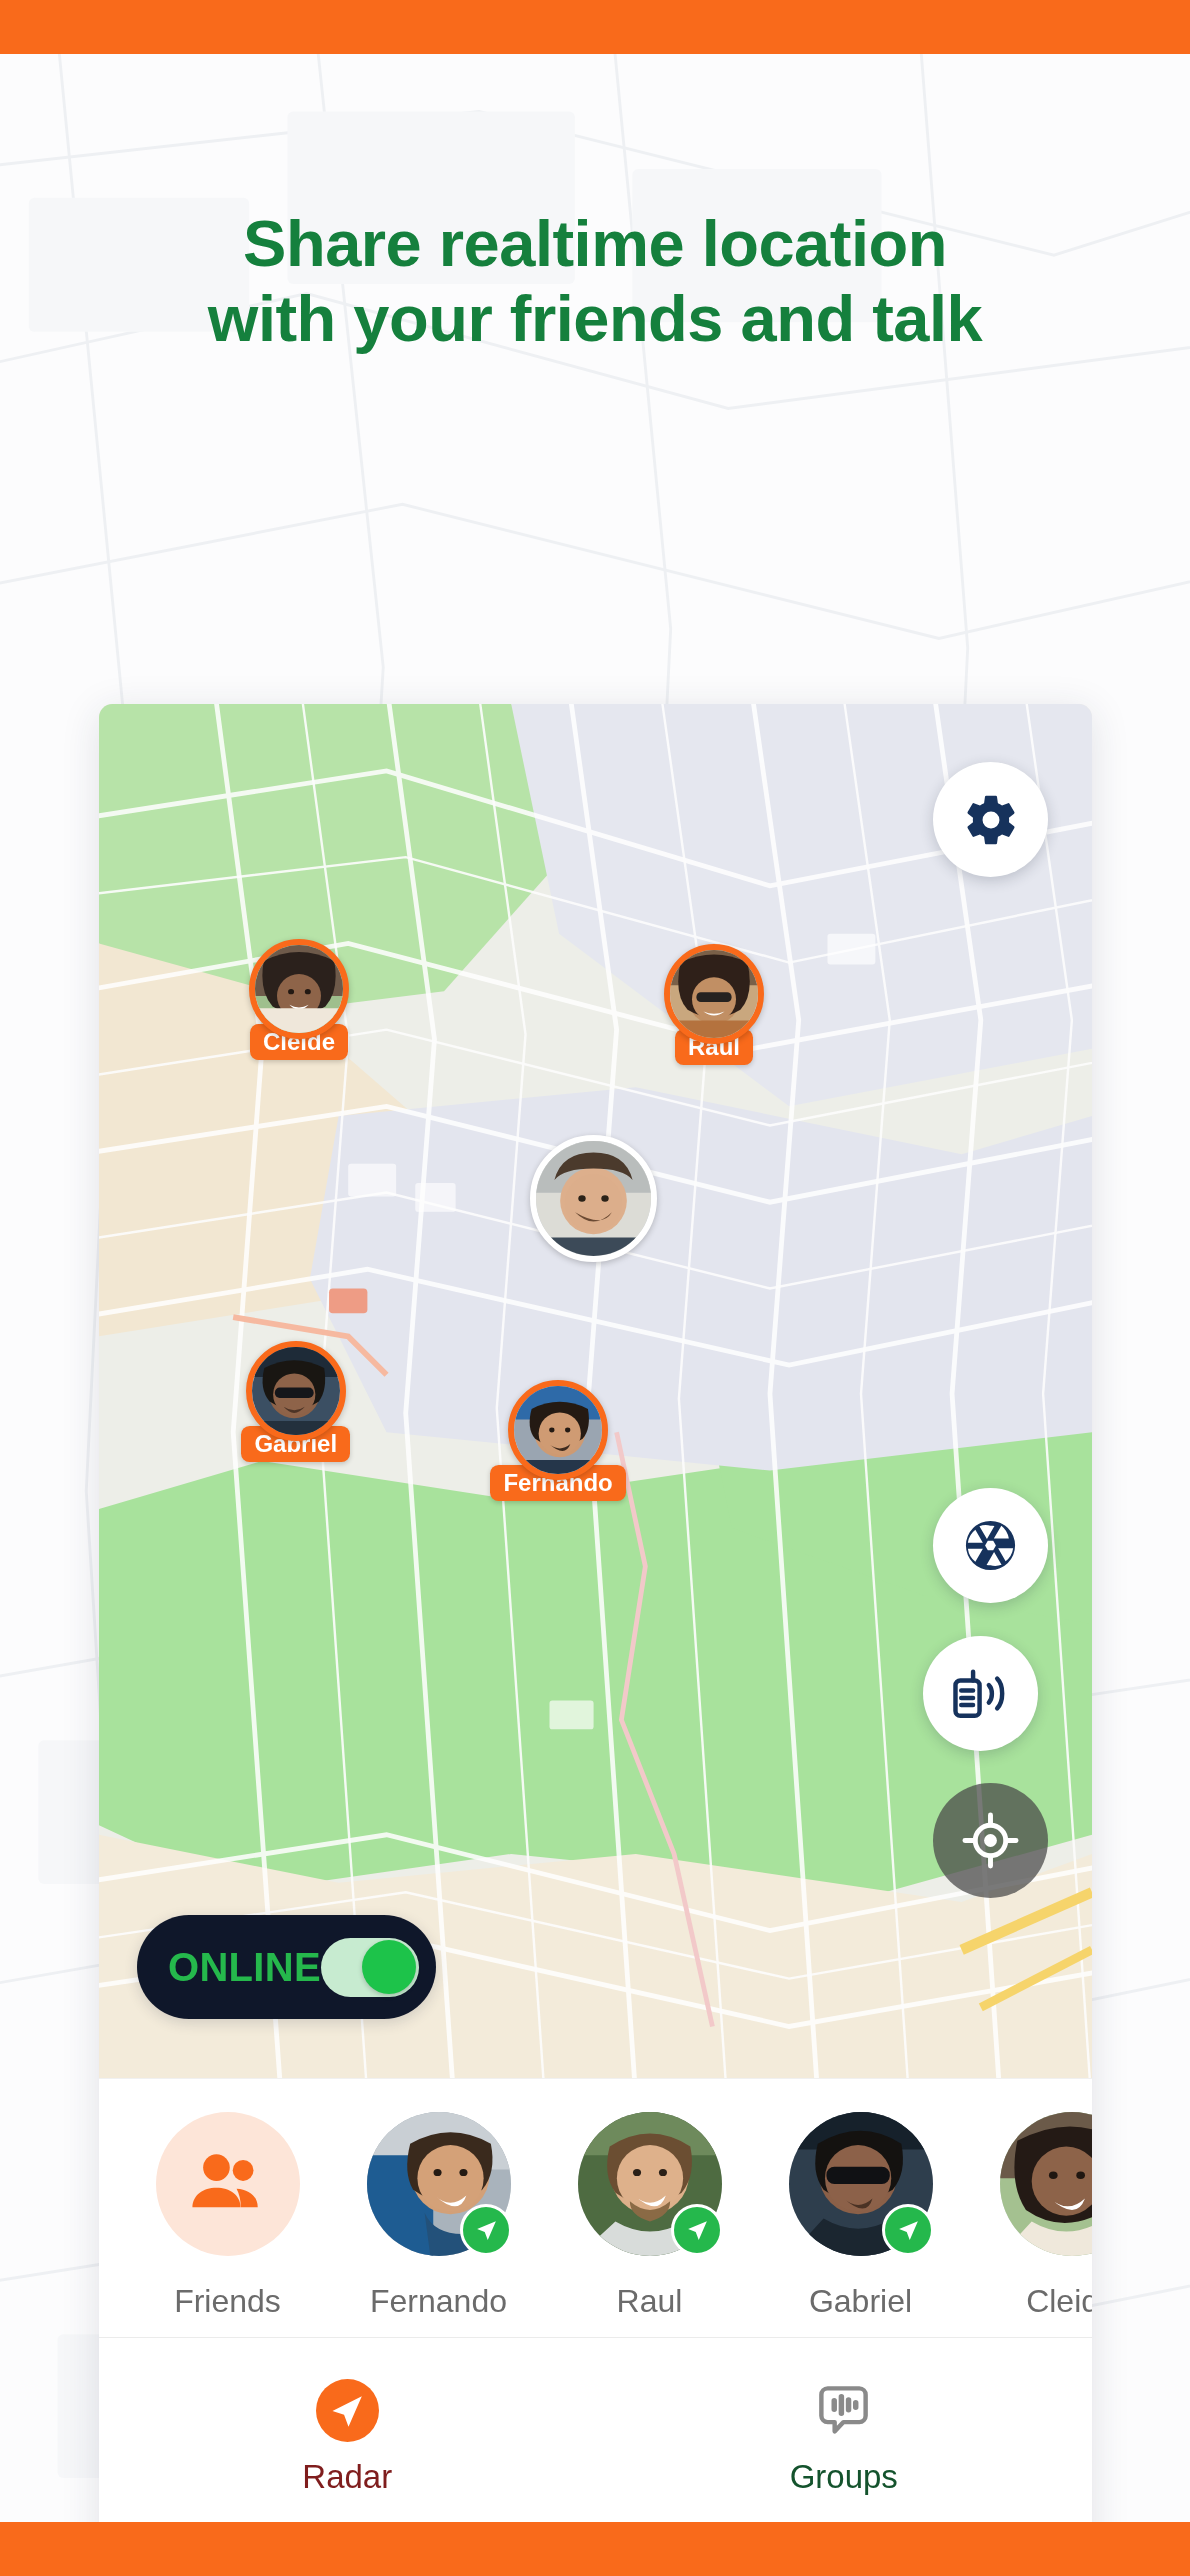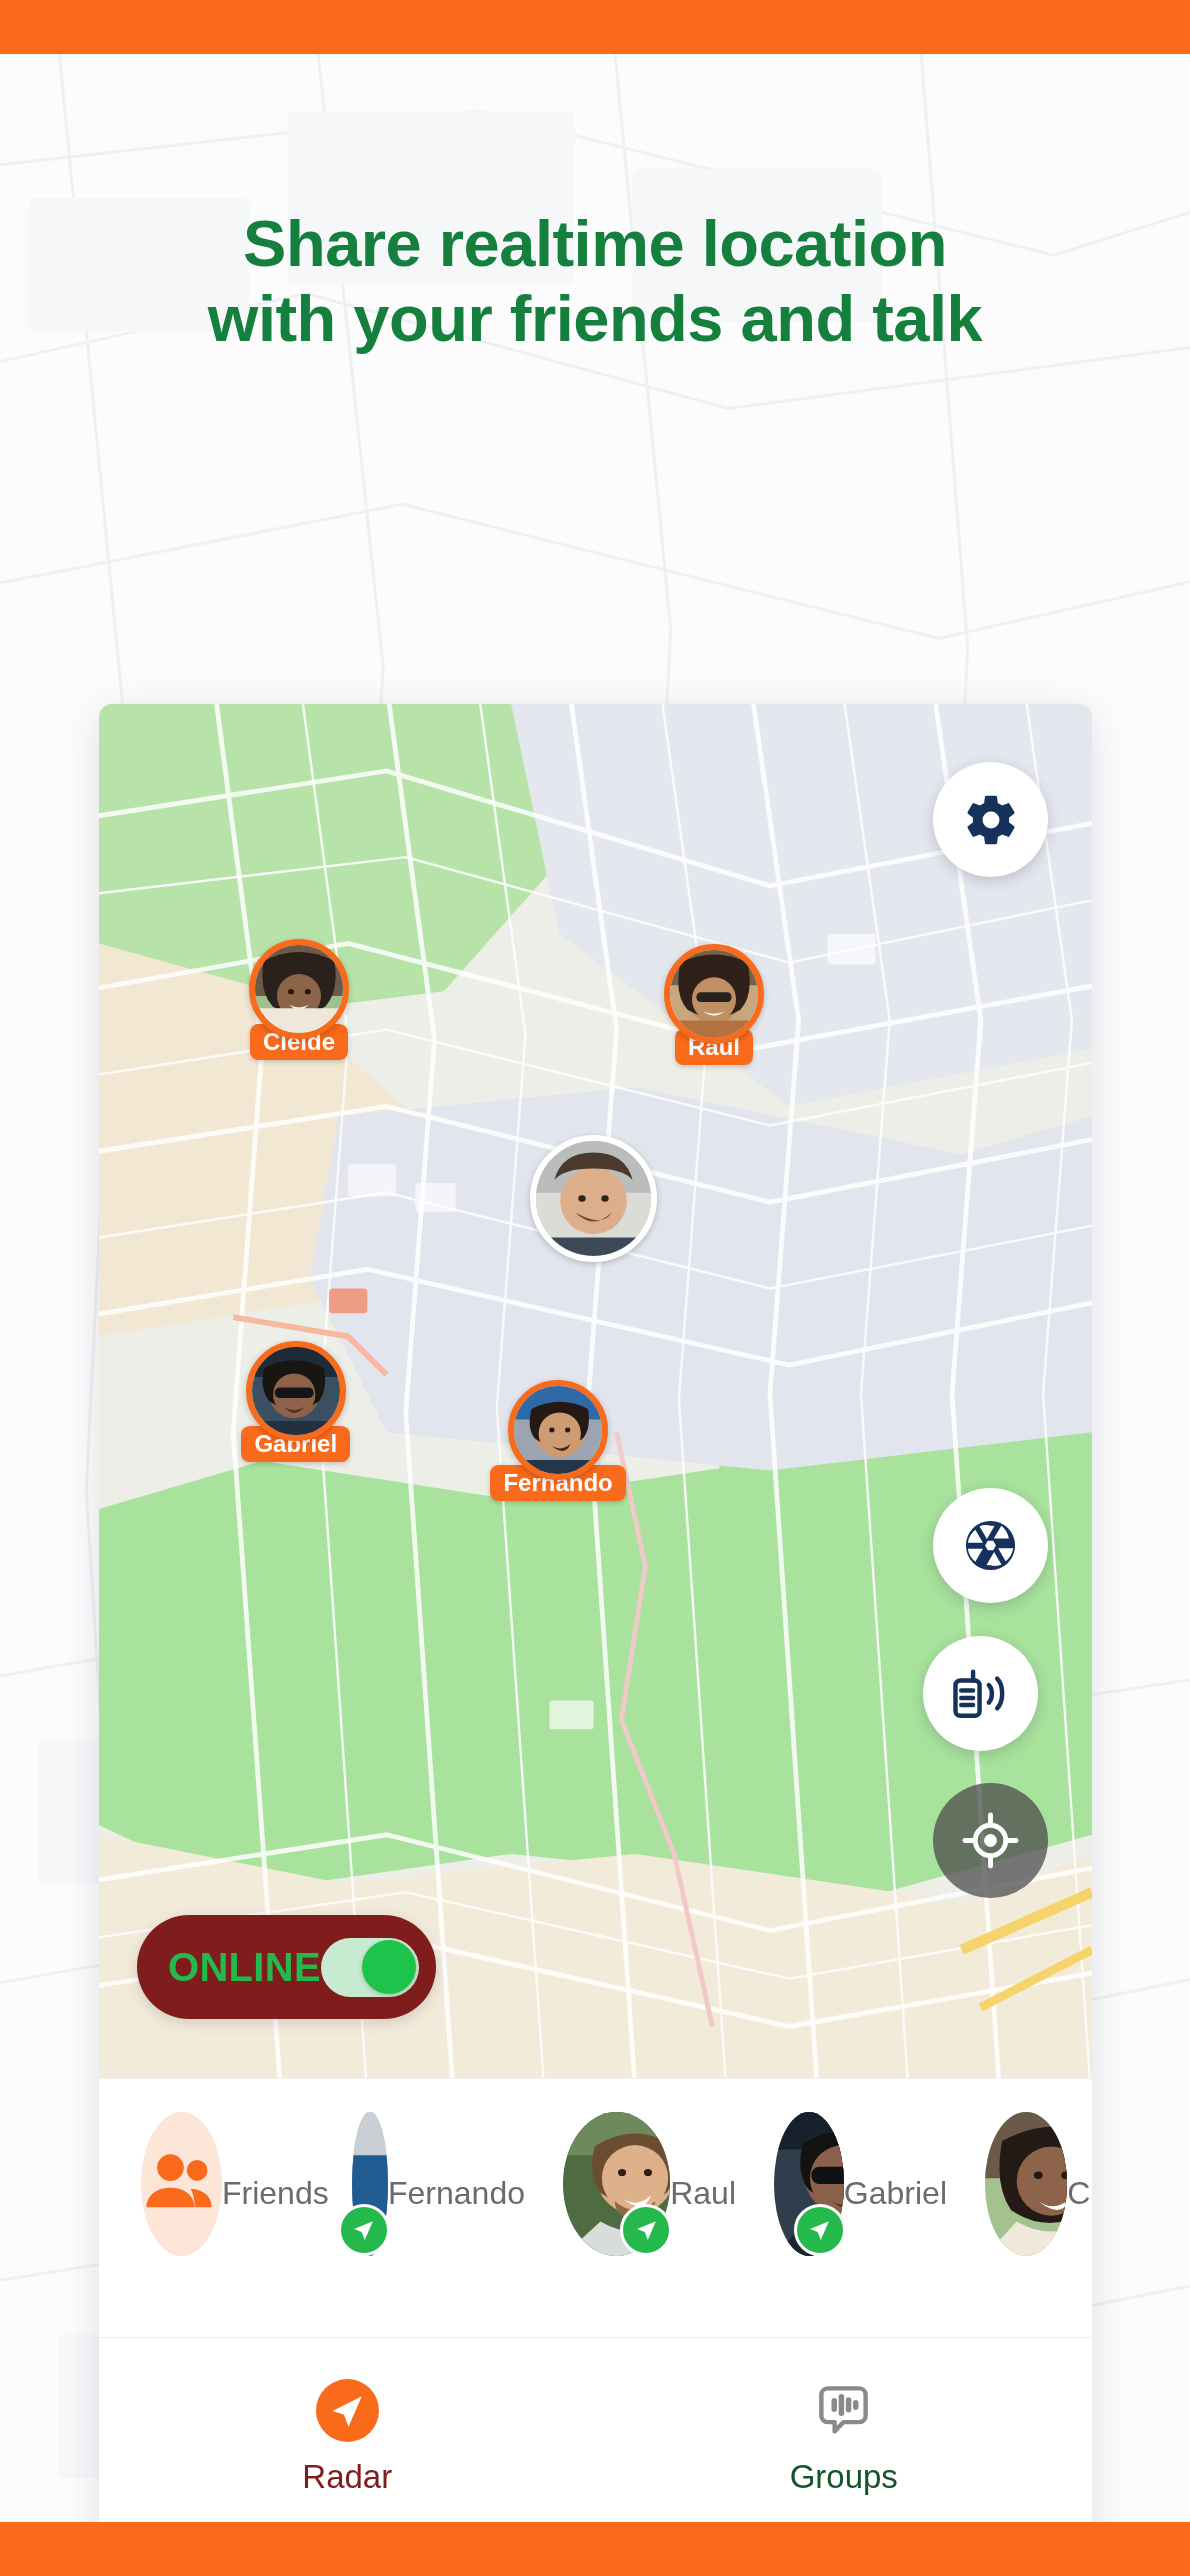--- a/index.html
+++ b/index.html
@@ -121,21 +121,21 @@
   .m-raul     { left: 565px; top: 240px; }
   .m-self     { left: 431px; top: 431px; }
   .m-gabriel  { left: 142px; top: 637px; }
   .m-fernando { left: 391px; top: 676px; }
 
   
   .online-pill {
     position: absolute;
     left: 38px; bottom: 59px;
     width: 299px; height: 104px;
-    background: #7f1d1d;
+    background: #0f172a;
     border-radius: 52px;
     display: flex; align-items: center;
     padding: 0 17px 0 31px;
     box-shadow: 0 3.8px 13.4px rgba(30,40,60,0.16);
     z-index: 14;
   }
   .online-pill .txt {
     color: #25B84C;
     font-size: 40px;
     font-weight: bold;
@@ -164,21 +164,21 @@
     display: flex;
     align-items: flex-start;
     padding: 33px 0 0 42px;
     gap: 38px;
     overflow: hidden;
     border-top: 1px solid #f0f0f0;
   }
   .friend {
     width: 173px;
     flex: 0 0 auto;
-    display: flex; flex-direction: row; align-items: center;
+    display: flex; flex-direction: column; align-items: center; gap: 8px;
   }
   .friend .av {
     width: 144px; height: 144px;
     border-radius: 50%;
     position: relative;
     overflow: visible;
     background: #d6dadd;
   }
   .friend .av .photo {
     position: absolute; inset: 0;

